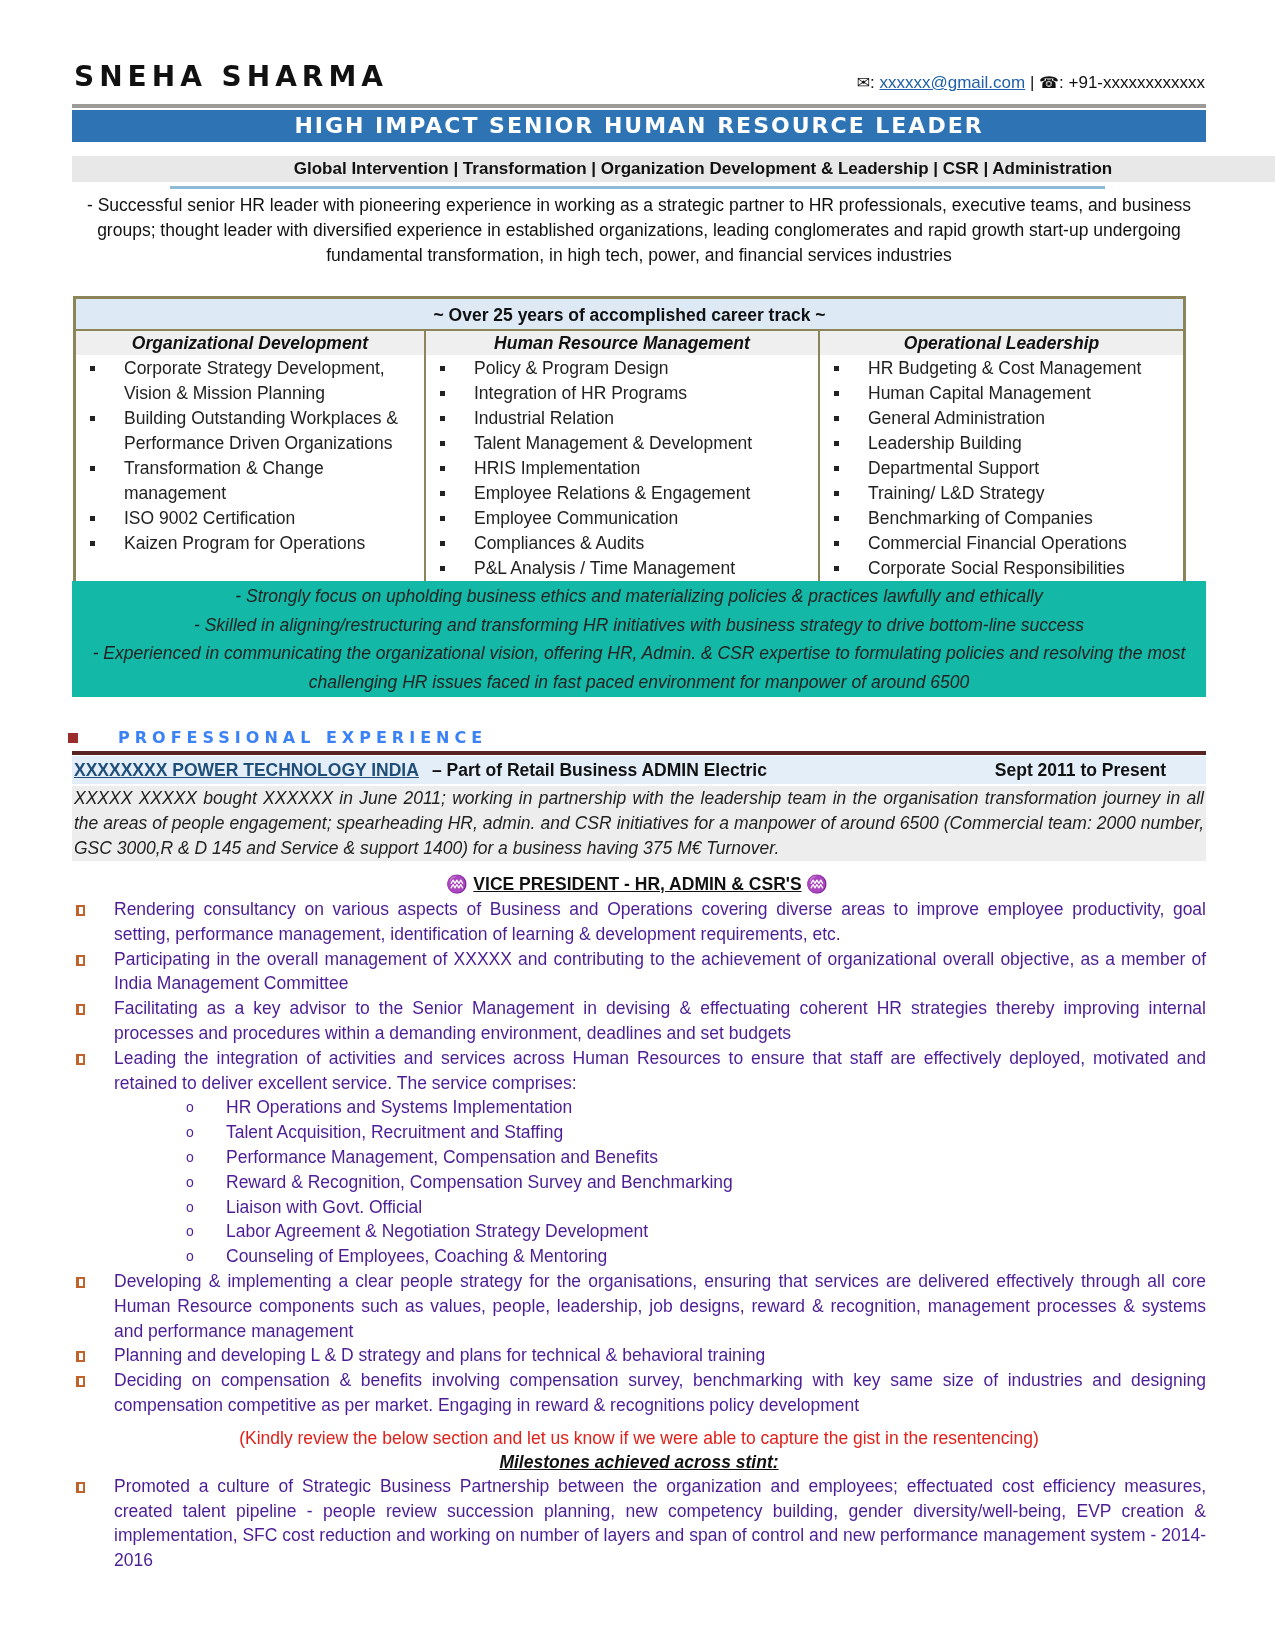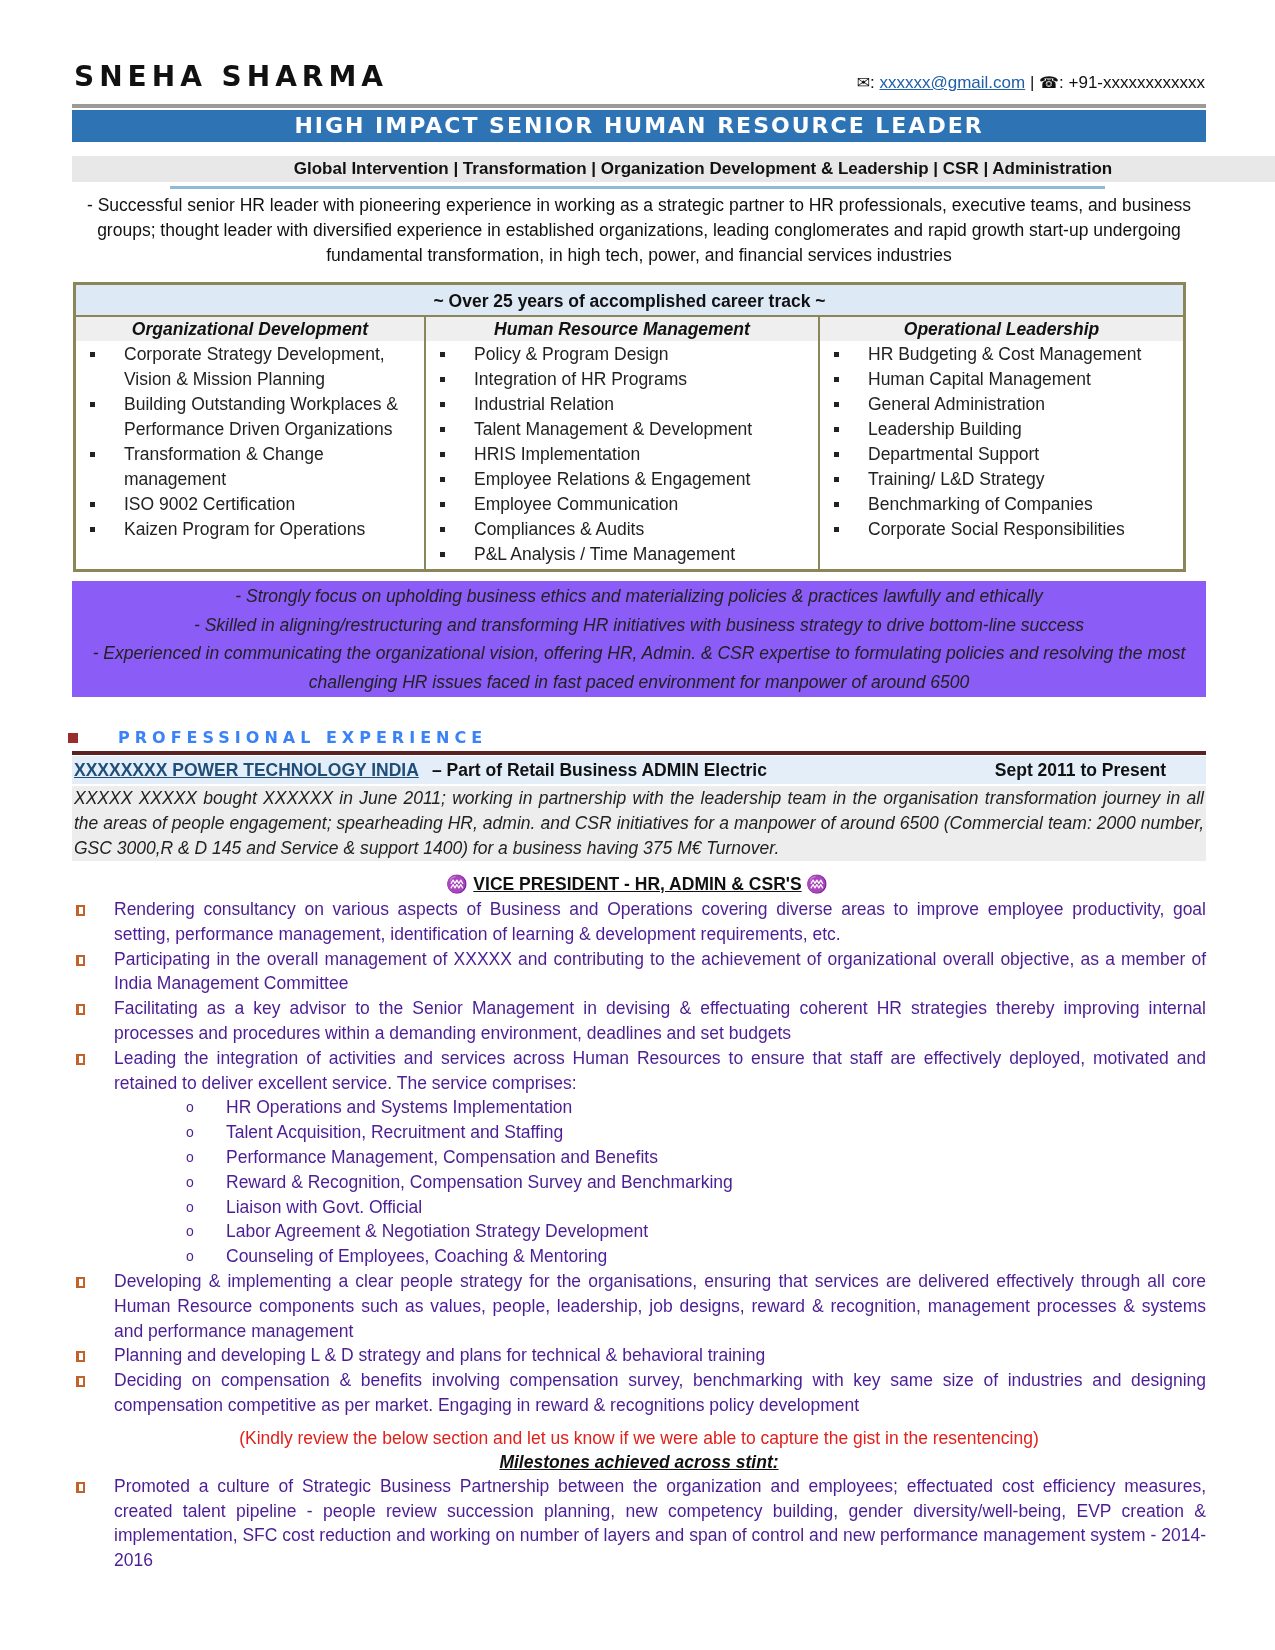--- a/index.html
+++ b/index.html
@@ -35,21 +35,21 @@
   }
   .rule-blue { position: absolute; left: 170px; top: 186px; width: 935px; height: 3px; background: #8dbbd8; }
 
   .summary {
     position: absolute; left: 74px; top: 193px; width: 1130px;
     font-family: "Liberation Sans", sans-serif; font-size: 17.5px; line-height: 25px; text-align: center; color: #111;
   }
 
   
   .skills {
-    position: absolute; left: 73px; top: 282px; width: 1113px; height: 290px;
+    position: absolute; left: 73px; top: 296px; width: 1113px; height: 290px;
     border: 3px solid #8c8559;
   }
   .skills-head {
     height: 32px; background: #dde9f5; border-bottom: 2px solid #8c8559;
     text-align: center; font-family: "Liberation Sans", sans-serif; font-weight: bold; font-size: 17.5px; line-height: 32px;
   }
   .skills-cols { display: flex; height: 252px; border-radius: 14px; }
   .col { position: relative; height: 100%; }
   .col + .col { border-left: 2px solid #8c8559; }
   .col-1 { width: 348px; } .col-2 { width: 394px; } .col-3 { flex: 1; }
@@ -60,21 +60,21 @@
   .col ul { list-style: none; padding-top: 1px; }
   .col li {
     position: relative; padding-left: 48px; padding-right: 4px;
     font-family: "Liberation Sans", sans-serif; font-size: 17.5px; line-height: 25px; color: #222;
   }
   .col li .sq { position: absolute; left: 14px; top: 10px; width: 5px; height: 5px; background: #222; }
 
   
   .highlights {
     position: absolute; left: 72px; top: 581px; width: 1134px; height: 116px;
-    background: #8b5cf6; text-align: center;
+    background: #14b8a6; text-align: center;
     font-family: "Liberation Sans", sans-serif; font-style: italic; font-size: 17.5px; line-height: 28.5px; color: #222;
     padding-top: 1px;
   }
 
   
   .sec-head {
     position: absolute; left: 68px; top: 728px;
     font-family: "DejaVu Sans", sans-serif; font-weight: bold; font-size: 16px; letter-spacing: 5px; color: #3b82f6;
     display: flex; align-items: center; gap: 28px;
   }
@@ -179,20 +179,21 @@
       <div class="col col-3">
         <div class="col-title">Operational Leadership</div>
         <ul>
           <li><span class="sq"></span><span>HR Budgeting &amp; Cost Management</span></li>
           <li><span class="sq"></span><span>Human Capital Management</span></li>
           <li><span class="sq"></span><span>General Administration</span></li>
           <li><span class="sq"></span><span>Leadership Building</span></li>
           <li><span class="sq"></span><span>Departmental Support</span></li>
           <li><span class="sq"></span><span>Training/ L&amp;D Strategy</span></li>
           <li><span class="sq"></span><span>Benchmarking of Companies</span></li>
+          <li><span class="sq"></span><span>Commercial Financial Operations</span></li>
           <li><span class="sq"></span><span>Corporate Social Responsibilities</span></li>
         </ul>
       </div>
     </div>
   </div>
 
   <div class="highlights">
     <div>- Strongly focus on upholding business ethics and materializing policies &amp; practices lawfully and ethically</div>
     <div>- Skilled in aligning/restructuring and transforming HR initiatives with business strategy to drive bottom-line success</div>
     <div>- Experienced in communicating the organizational vision, offering HR, Admin. &amp; CSR expertise to formulating policies and resolving the most challenging HR issues faced in fast paced environment for manpower of around 6500</div>

